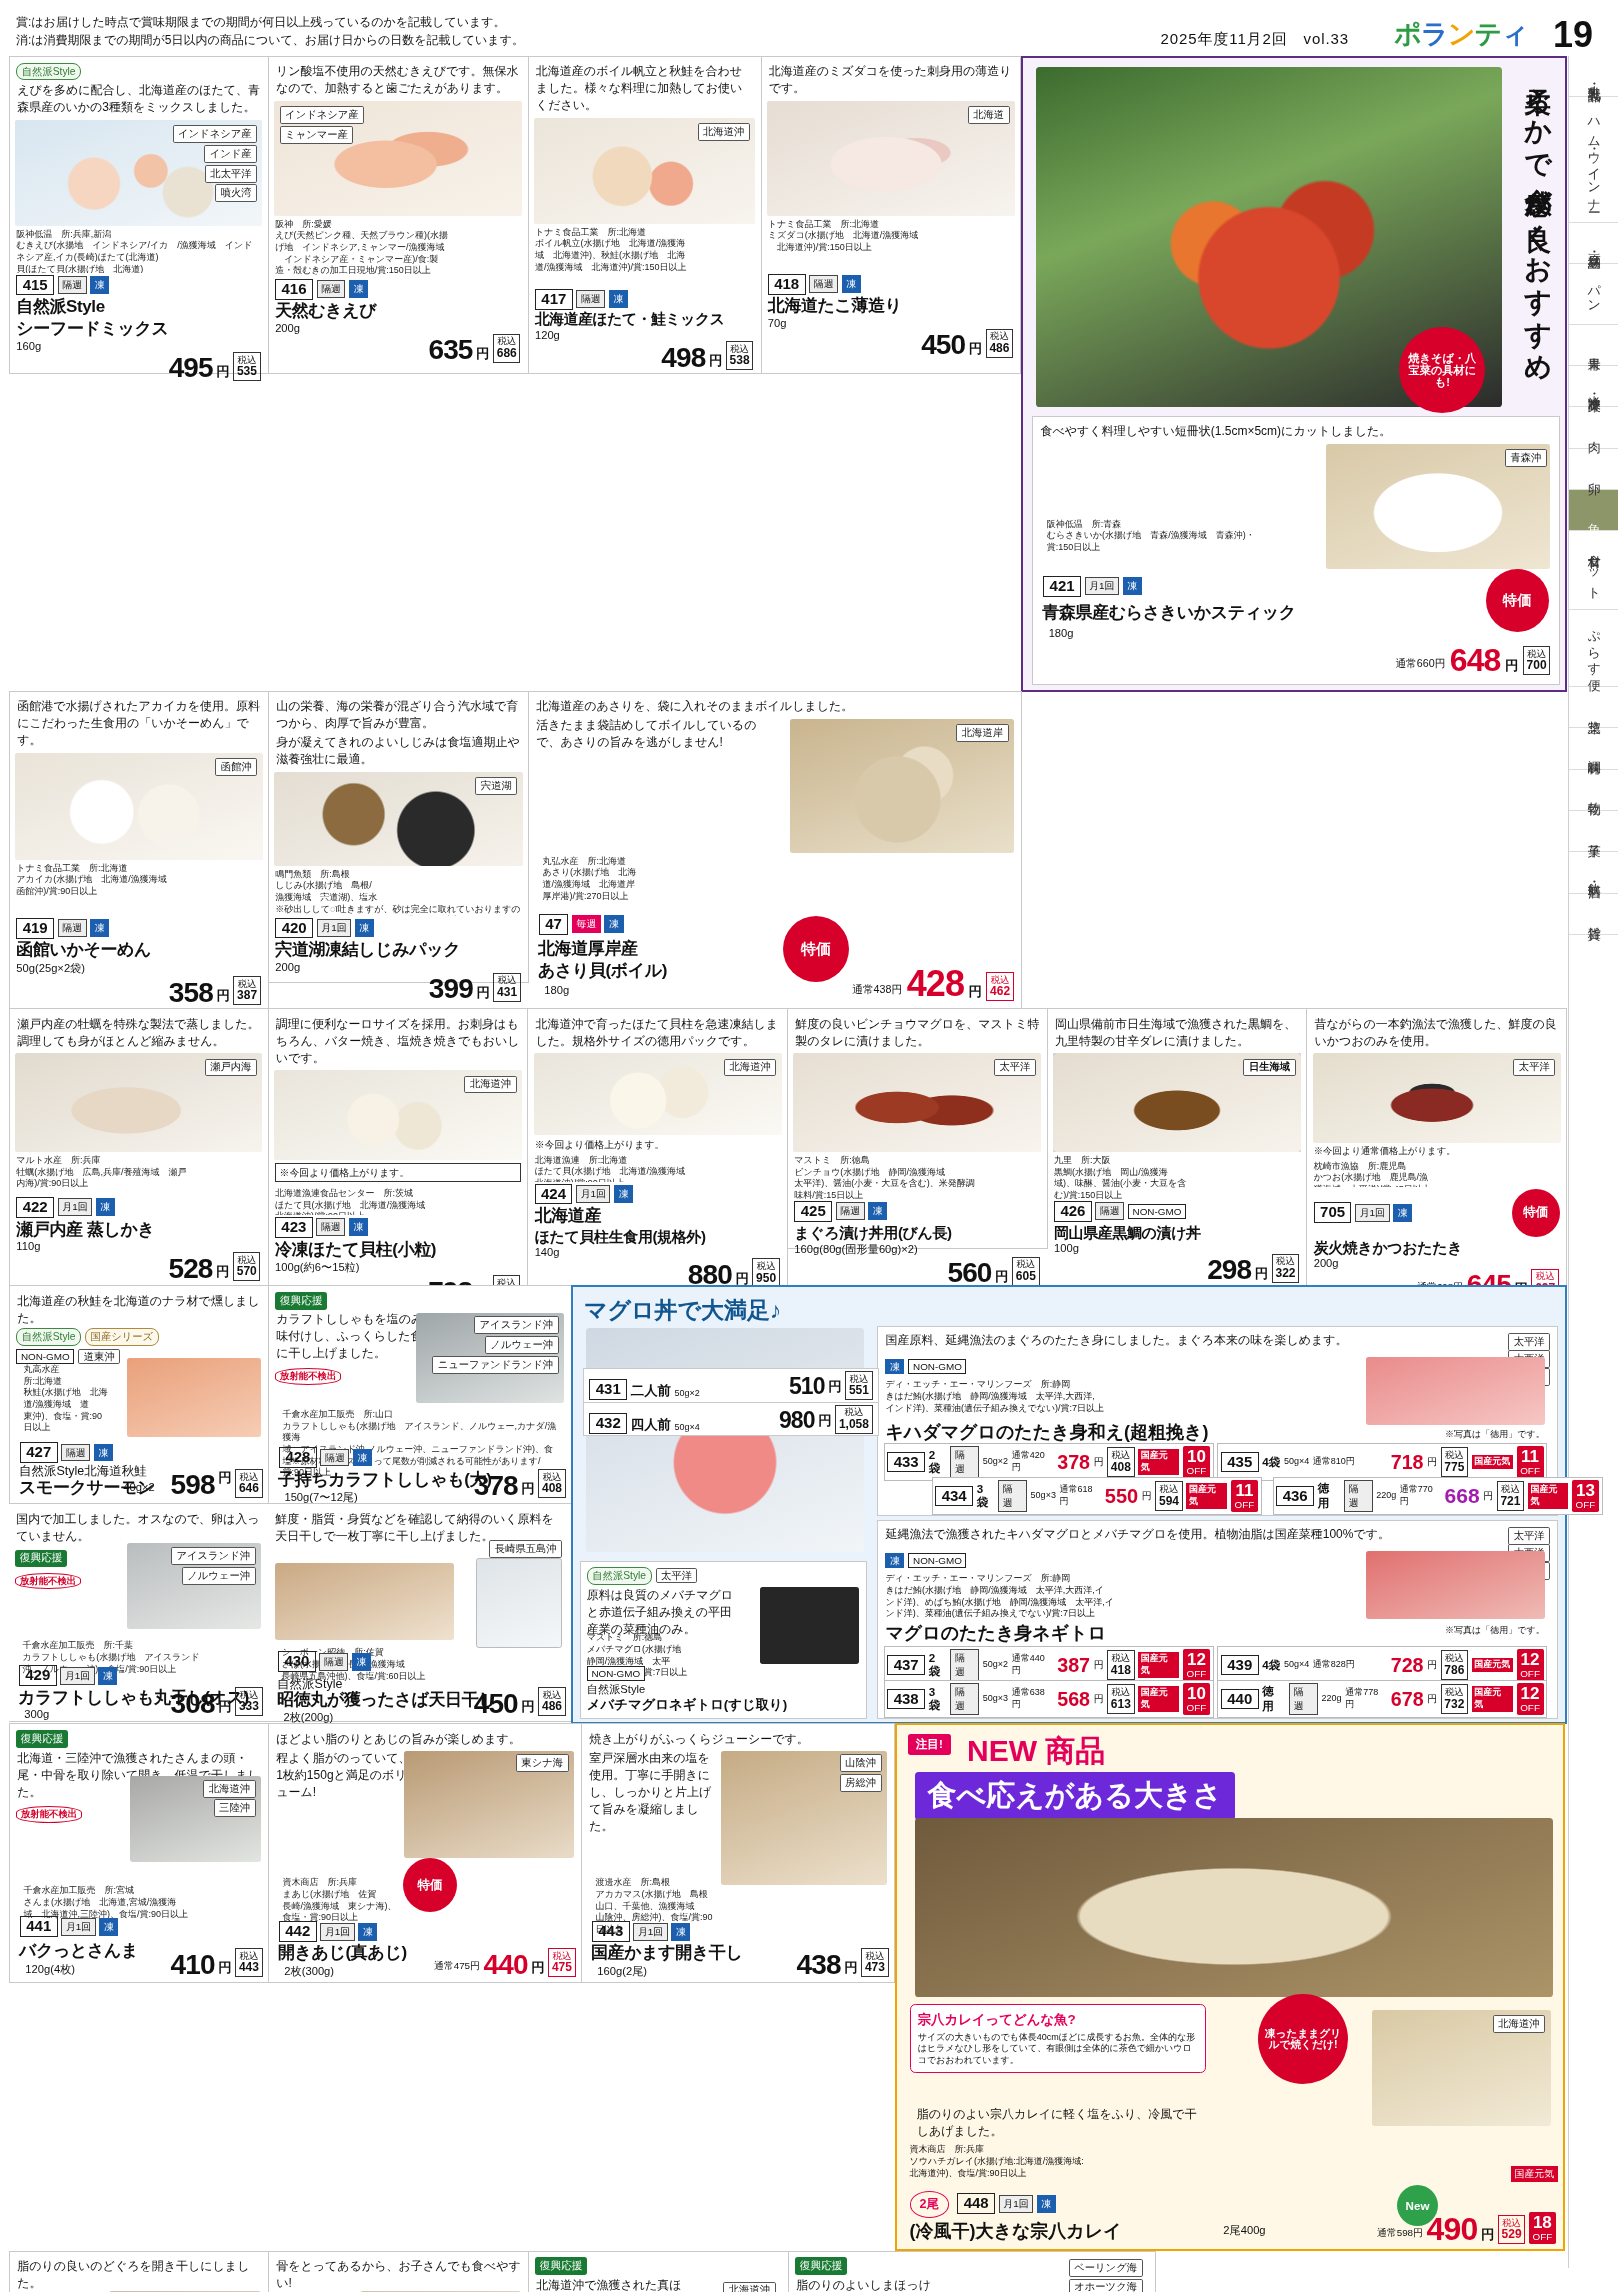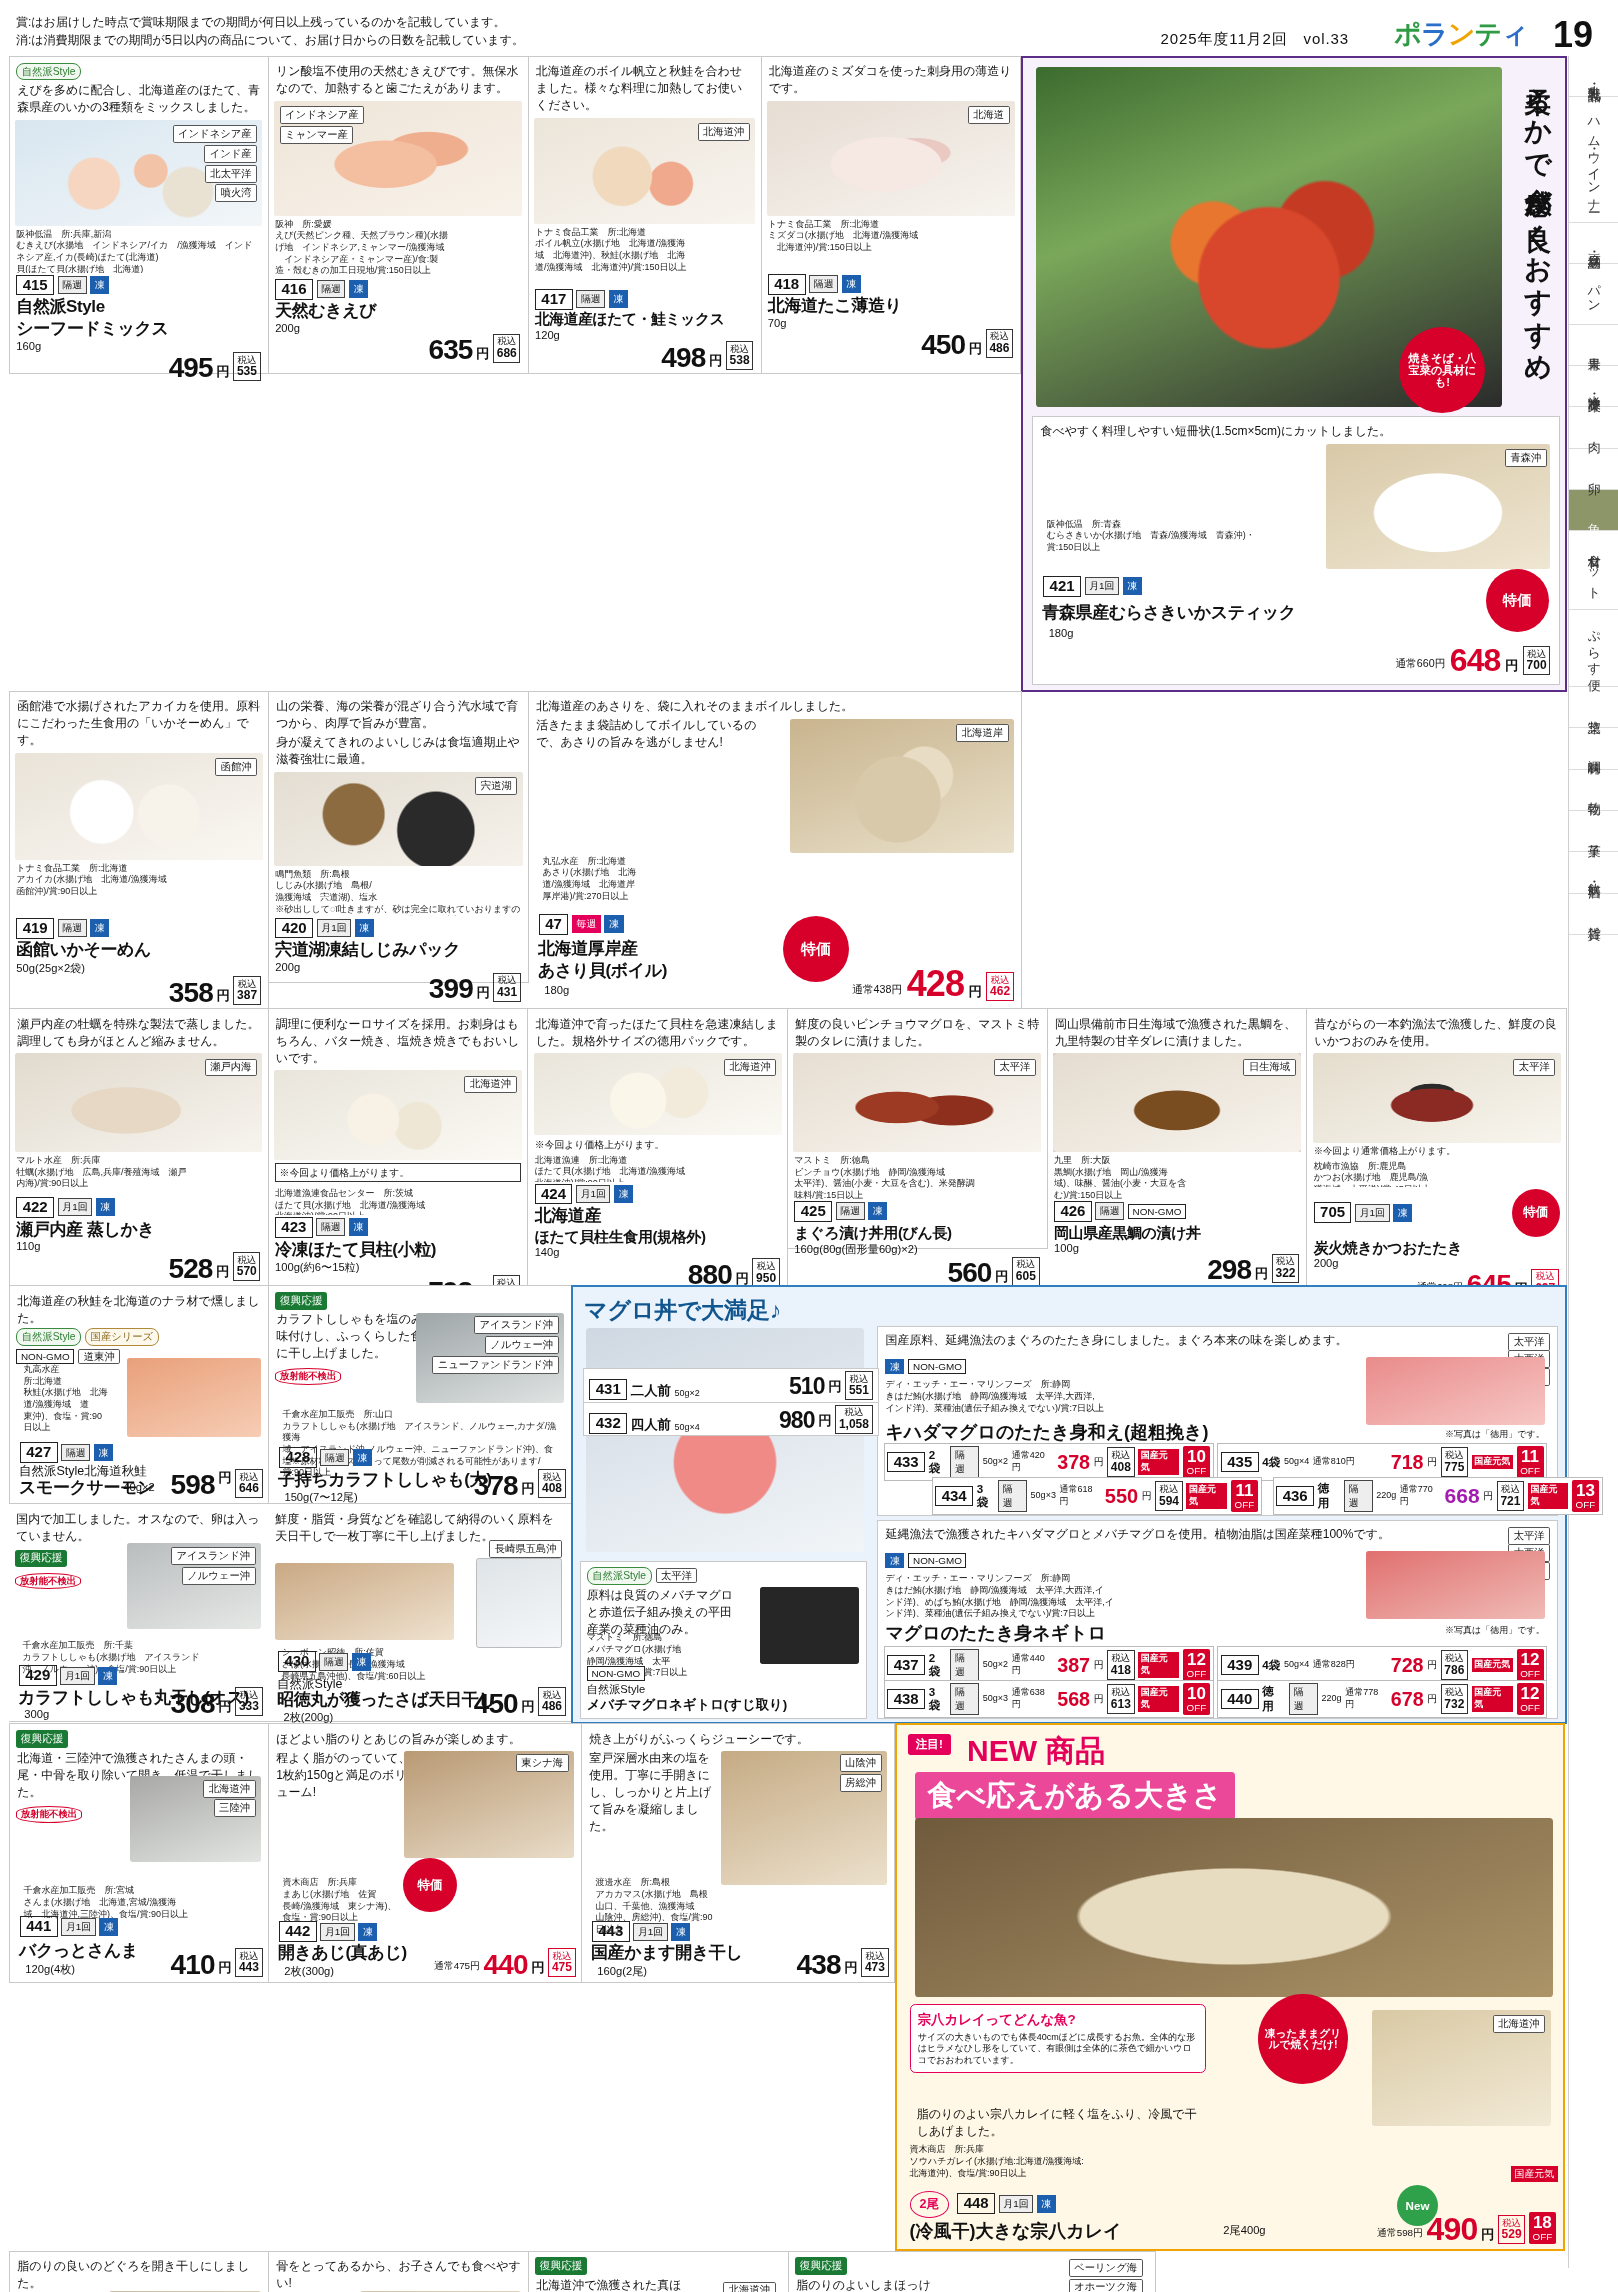--- a/index.html
+++ b/index.html
@@ -537,21 +537,21 @@
           <span class="yen">円</span>
           <span class="taxbox">
             <span>税込</span>
             <b>605</b>
           </span>
         </div>
       </div>
 
       <div class="cell" style="width:260px;height:278px;">
         <div class="desc">岡山県備前市日生海域で漁獲された黒鯛を、九里特製の甘辛ダレに漬けました。</div>
-        <div class="photo" style="height:99px;background:#701a75;">
+        <div class="photo" style="height:99px;background:#701a75;font-weight:bold;">
           <div class="ph" style="background:
             radial-gradient(ellipse at 50% 58%, #7a4d20 0 24%, transparent 25%),
             linear-gradient(160deg,#e4dccf,#f7f3ec);"></div>
           <div class="chip" style="right:5.4px;top:5.4px;">日生海域</div>
         </div>
         <div class="spec tiny" style="white-space:pre-line;height:47px;overflow:hidden;">九里　所:大阪
 黒鯛(水揚げ地　岡山/漁獲海
 域)、味醂、醤油(小麦・大豆を含
 む)/賞:150日以上</div>
         <div class="codebar">
@@ -978,21 +978,21 @@
         <div style="position:absolute;right:5.4px;bottom:1.8px;display:flex;align-items:flex-end;gap:3.6px;">
           <span class="price">438</span>
           <span class="yen">円</span>
           <span class="taxbox"><span>税込</span><b>473</b></span>
         </div>
       </div>
 
       <div class="newbox" style="width:670px;height:528px;position:relative;">
         <div class="ribbon" style="left:10.7px;top:9px;">注目!</div>
         <div style="position:absolute;left:70px;top:5.4px;font-size:30px;font-weight:bold;color:#e4005a;">NEW 商品</div>
-        <div style="position:absolute;left:18px;top:47px;font-size:29px;font-weight:bold;color:#fff;background:#ec4899;padding:3.6px 12.5px;border-radius:3.6px;">食べ応えがある大きさ</div>
+        <div style="position:absolute;left:18px;top:47px;font-size:29px;font-weight:bold;color:#fff;background:#6d28d9;padding:3.6px 12.5px;border-radius:3.6px;">食べ応えがある大きさ</div>
         <div style="position:absolute;left:18px;top:93px;width:638px;height:179px;border-radius:3.6px;background:
              radial-gradient(ellipse at 50% 55%, #e8dcc0 0 34%, transparent 35%),
              linear-gradient(160deg,#6f5a3c,#ac9468);"></div>
         <div style="position:absolute;left:12.5px;top:279px;width:296px;border:1.8px solid #e4005a;border-radius:5.4px;background:#fff;padding:5.4px 7.2px;">
           <div style="font-size:13.4px;font-weight:bold;color:#e4005a;">宗八カレイってどんな魚?</div>
           <div class="tiny" style="margin-top:2.7px;">サイズの大きいものでも体長40cmほどに成長するお魚。全体的な形はヒラメなひし形をしていて、有眼側は全体的に茶色で細かいウロコでおおわれています。</div>
         </div>
         <div class="badge-round" style="right:215px;top:269px;width:90px;height:90px;font-size:10.7px;padding:5.4px;">凍ったままグリルで焼くだけ!</div>
         <div style="position:absolute;right:12.5px;top:285px;width:179px;height:116px;background:linear-gradient(160deg,#d9c9a4,#f2ead6);border-radius:2.7px;"></div>
         <div class="chip" style="right:18px;top:290px;">北海道沖</div>

